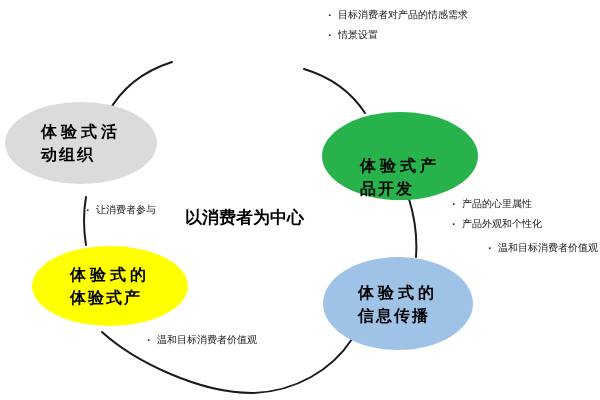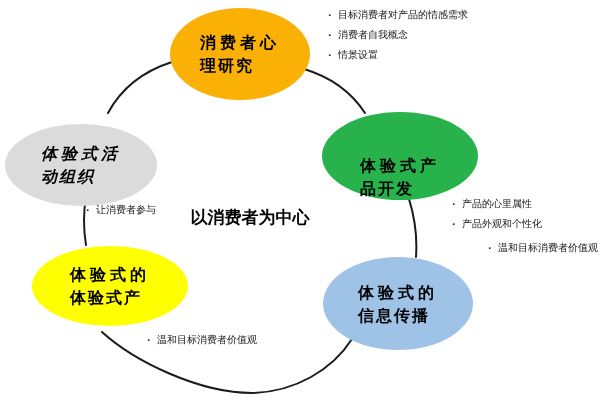--- a/index.html
+++ b/index.html
@@ -15,25 +15,25 @@
     display:flex; align-items:center; justify-content:center;
   }
   .node-label { text-align:left; color:#000; font-weight:bold; font-size:16px; line-height:23px; }
   .node-label .l1 { display:block; letter-spacing:4px; }
   .node-label .l2 { display:block; letter-spacing:2px; }
 
   .node-psych    { left:170px; top:8px;   width:140px; height:92px; background:#FBB005; }
   .node-product  { left:322px; top:112px; width:156px; height:88px; background:#27B24B;align-items:flex-end; }
   .node-info     { left:323px; top:257px; width:150px; height:93px; background:#9FC3E7; }
   .node-scene    { left:32px;  top:246px; width:156px; height:80px; background:#FFFF00; }
-  .node-activity { left:5px;   top:124px; width:152px; height:82px; background:#DBDBDB;font-style:italic; }
+  .node-activity { left:5px;   top:102px; width:152px; height:82px; background:#DBDBDB; }
 
   .center-label {
     position:absolute; left:185px; top:206px; width:130px; z-index:2;
-    text-align:center; font-weight:bold; font-size:17px; color:#000;
+    text-align:left; font-weight:bold; font-size:17px; color:#000;
   }
 
   .note {
     position:absolute; z-index:2; color:#151515;
     font-family:"DejaVu Serif","Liberation Serif",serif; font-size:10px;
   }
   .note-item { line-height:20px; white-space:nowrap; }
   .note-item .bullet { display:inline-block; width:10px; font-weight:bold; }
   .gap-top { margin-top:4px;margin-left:36px; }
 
@@ -49,26 +49,20 @@
 <div class="stage">
 
   <svg class="arcs" viewBox="0 0 600 400">
     <path d="M 108 113 Q 128 76 172 62"></path>
     <path d="M 304 69 Q 344 81 365 113"></path>
     <path d="M 409 199 Q 418 228 416 257"></path>
     <path d="M 352 339 C 332 370 295 392 252 393 C 200 393 135 362 102 332"></path>
     <path d="M 86 245 Q 82 220 86 197"></path>
   </svg>
 
-  <div class="node node-psych" style="background: rgb(251, 176, 5);">
-    <div class="node-label">
-      <span class="l1">消费者心</span>
-      <span class="l2">理研究</span>
-    </div>
-  </div>
 
   <div class="node node-product" style="background: rgb(39, 178, 75);">
     <div class="node-label">
       <span class="l1">体验式产</span>
       <span class="l2">品开发</span>
     </div>
   </div>
 
   <div class="node node-info" style="background: rgb(159, 195, 231);">
     <div class="node-label">
@@ -88,21 +82,20 @@
     <div class="node-label">
       <span class="l1">体验式活</span>
       <span class="l2">动组织</span>
     </div>
   </div>
 
   <div class="center-label">以消费者为中心</div>
 
   <div class="note note-psych">
     <div class="note-item"><span class="bullet">·</span><span>目标消费者对产品的情感需求</span></div>
-    <div class="note-item"><span class="bullet">·</span><span>消费者自我概念</span></div>
     <div class="note-item"><span class="bullet">·</span><span>情景设置</span></div>
   </div>
 
   <div class="note note-product">
     <div class="note-item"><span class="bullet">·</span><span>产品的心里属性</span></div>
     <div class="note-item"><span class="bullet">·</span><span>产品外观和个性化</span></div>
     <div class="note-item gap-top"><span class="bullet">·</span><span>温和目标消费者价值观</span></div>
   </div>
 
   <div class="note note-activity">

